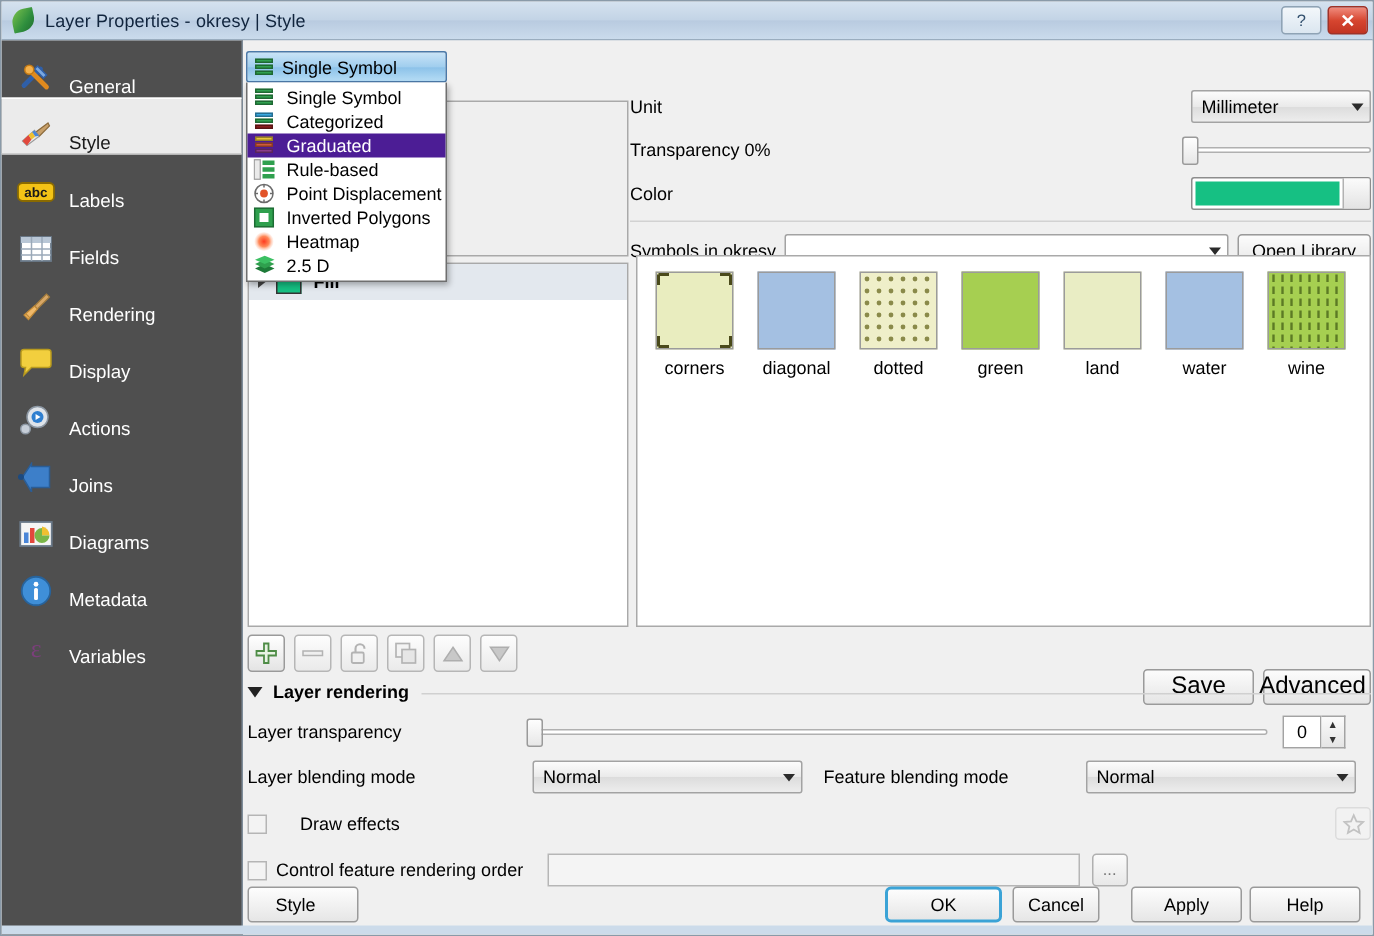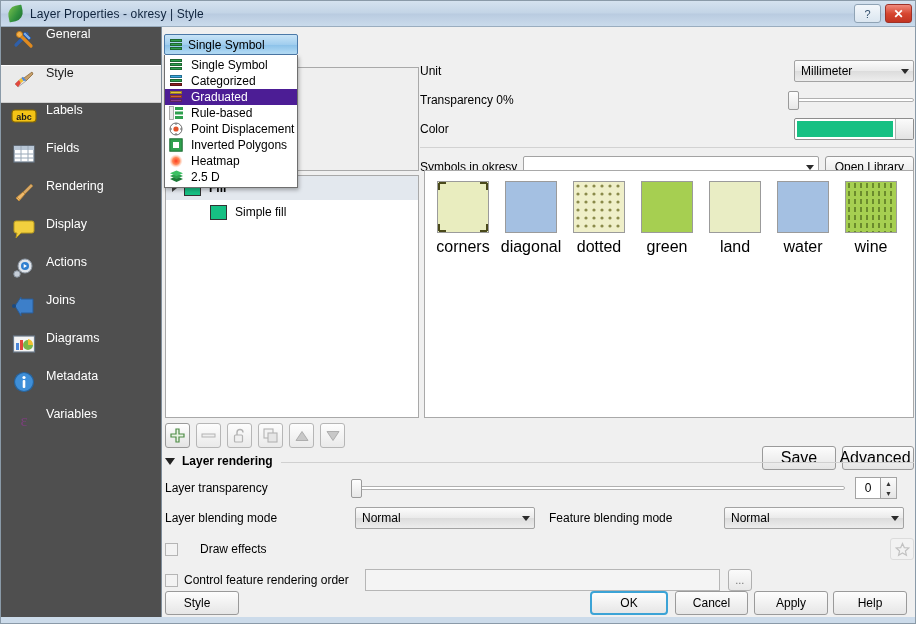--- a/index.html
+++ b/index.html
@@ -50,21 +50,21 @@
     color: #fff; font-weight: bold; font-size: 12px;
   }
 
   
   .sidebar {
     position: absolute; left: 0; top: 26px; width: 161px; height: 598px;
     background: #4f4f4f;
     border-right: 1px solid #7e8c99;
   }
   .side-item {
-    height: 38px; display: flex; align-items: flex-start; padding-left: 10px;
+    height: 38px; display: flex; align-items: flex-end; padding-left: 10px;
     color: #ffffff; font-size: 12.5px; position: relative;
   }
   .side-item.sel {
     background: #ebebeb; color: #1a1a1a;
     border-top: 1px solid #ffffff; border-bottom: 1px solid #cdcdcd;
   }
   .side-item .ico {
     width: 26px; height: 26px; margin-right: 9px; flex: none;
     display: flex; align-items: center; justify-content: center;
     position: relative;
@@ -175,21 +175,21 @@
     padding: 10px 0 0 9px;
     display: flex; flex-wrap: wrap; align-content: flex-start;
   }
   .gal-item {
     width: 58px; margin-right: 10px;
     display: flex; flex-direction: column; align-items: center;
   }
   .gal-sw {
     width: 52px; height: 52px; border: 1px solid #9b9b9b;
   }
-  .gal-cap { font-size: 16px; margin-top: 5px; }
+  .gal-cap { font-size: 12px; margin-top: 5px; }
 
   .save-btn, .adv-btn {
     position: absolute; top: 419px; height: 24px;
     border: 1px solid #9a9a9a; border-radius: 3px;
     background: linear-gradient(to bottom, #fcfcfc, #e5e5e5);
     display: flex; align-items: center; justify-content: center;
     font-size: 16px;
   }
   .save-btn { left: 600px; width: 74px; }
   .adv-btn { left: 680px; width: 72px; gap: 6px; }
@@ -443,24 +443,20 @@
 
     <div class="preview-box">
       <div class="preview-sym"></div>
     </div>
 
     <div class="tree-box">
       <div class="tree-row parent" style="position:relative;">
         <span class="tree-arrow"></span>
         <span class="tree-sw"></span>
         <span>Fill</span>
-      </div>
-      <div class="tree-row child">
-        <span class="tree-sw"></span>
-        <span>Simple fill</span>
       </div>
     </div>
 
     <div class="sym-toolbar">
       <div class="tb-btn active">
         <svg width="15" height="15" viewBox="0 0 15 15">
           <path d="M6 1 H9 V6 H14 V9 H9 V14 H6 V9 H1 V6 H6 Z" fill="#e8f3e4" stroke="#4e8c46" stroke-width="1.2"></path>
         </svg>
       </div>
       <div class="tb-btn">
@@ -641,21 +637,21 @@
         <div class="dots-btn" style="margin-left:8px;">...</div>
       </div>
     </div>
 
     <div class="footer">
       <div class="btn style-btn">
         <span>Style</span>
         <span class="arr" style="margin:0;"></span>
       </div>
       <div class="btn def" style="left:428px; width:78px;">OK</div>
-      <div class="btn" style="left:513px; width:73px;">Cancel</div>
+      <div class="btn" style="left:513px; width:58px;">Cancel</div>
       <div class="btn" style="left:592px; width:74px;">Apply</div>
       <div class="btn" style="left:671px; width:74px;">Help</div>
     </div>
   </div>
 
   <div class="dd-wrap">
     <div class="dd-closed">
       <span class="bars">
         <i style="top:1px; background:#2fa04e;"></i>
         <i style="top:5px; background:#2fa04e;"></i>

